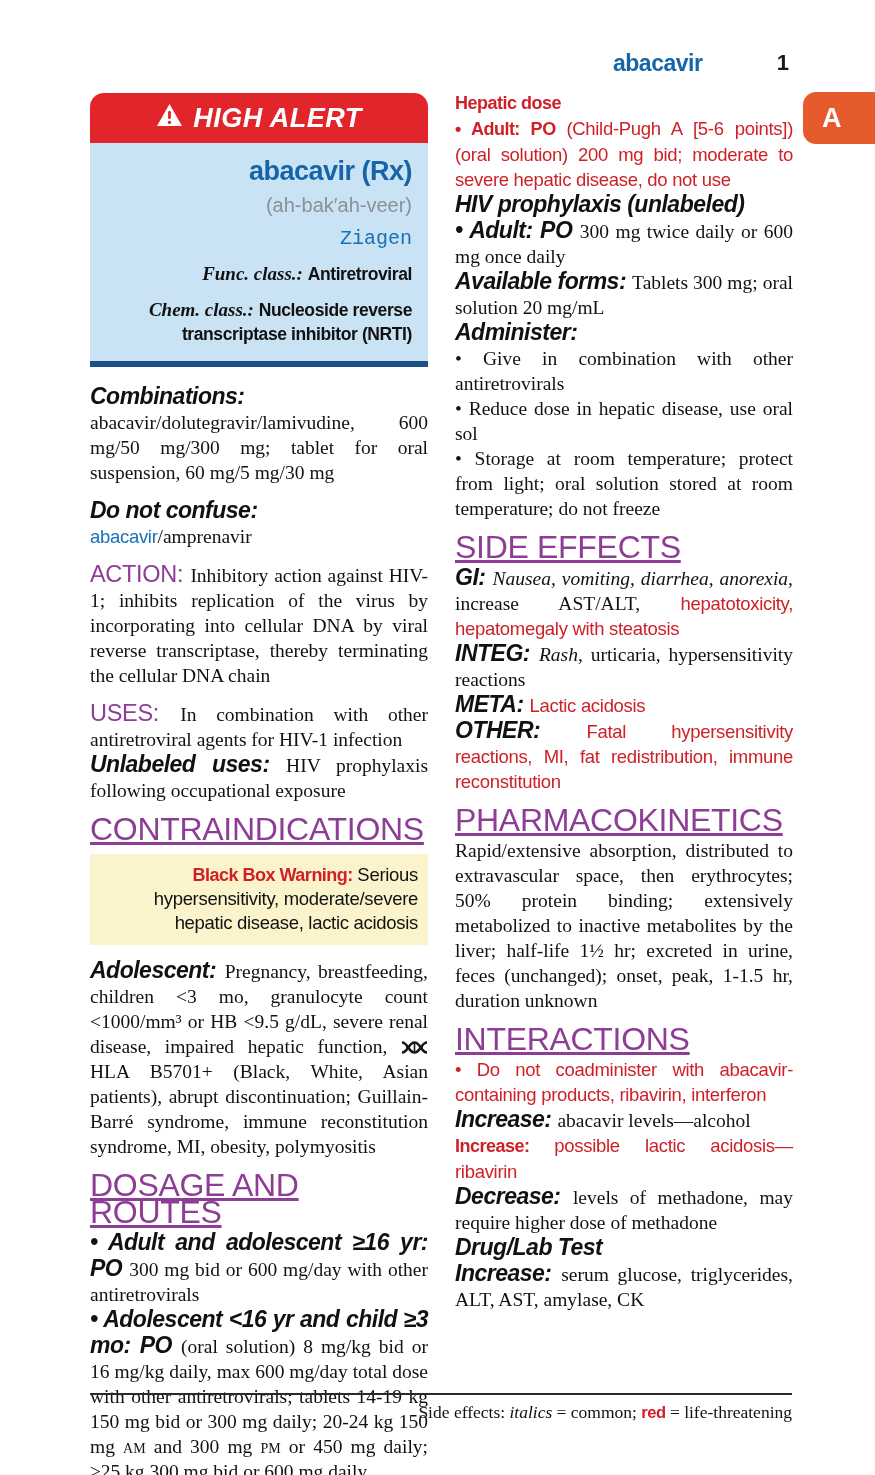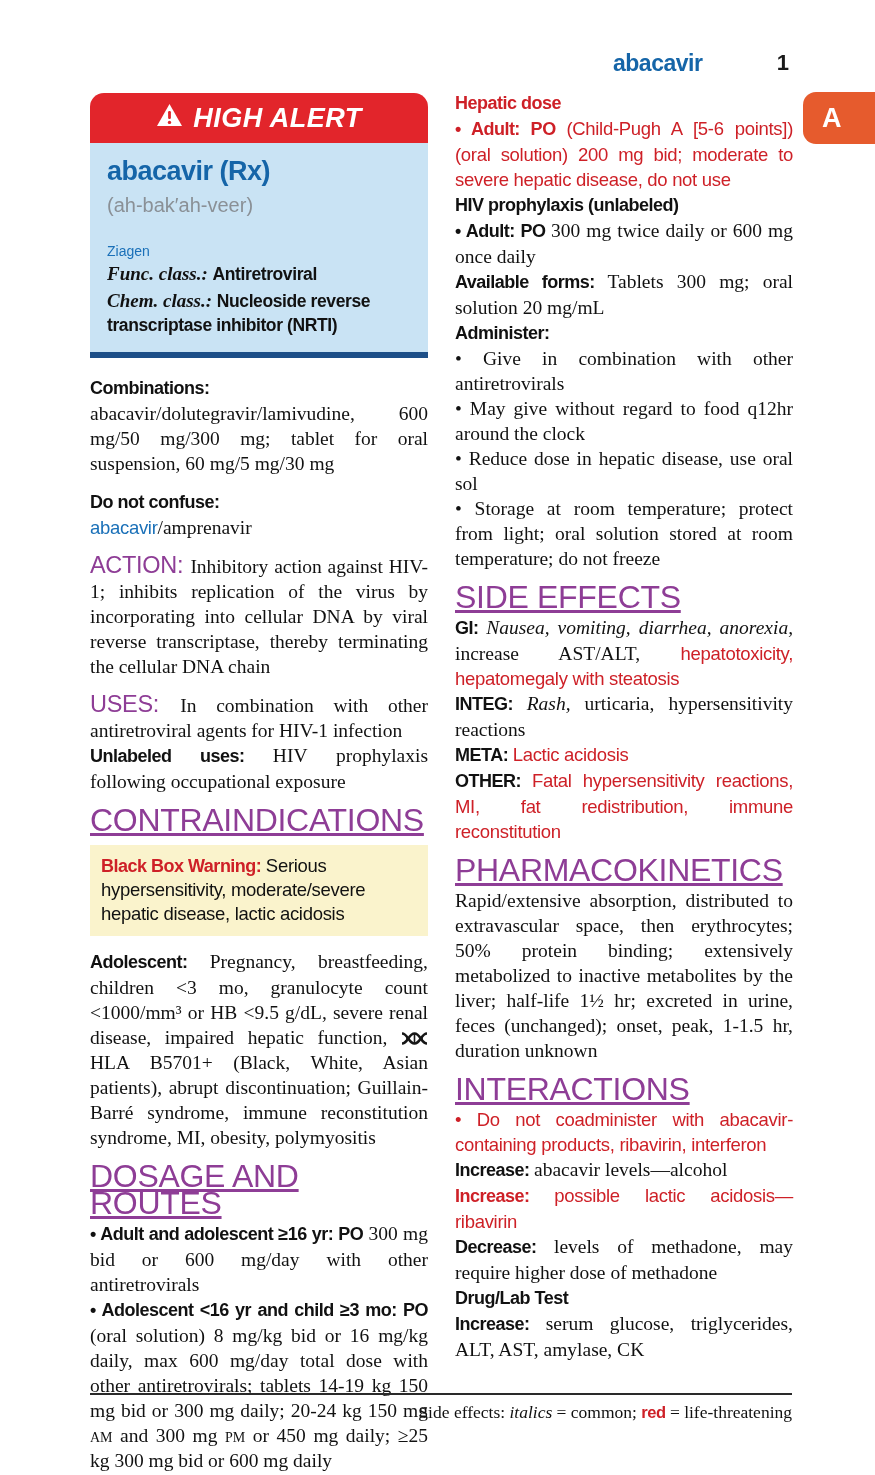--- a/index.html
+++ b/index.html
@@ -20,49 +20,49 @@
        color:#fff;font-family:"Liberation Sans",sans-serif;font-weight:bold;font-size:27px;
        line-height:52px;padding-left:19px;box-sizing:border-box;}
 
   
   .col{position:absolute;width:338px;}
   .col-left{left:90px;top:93px;}
   .col-right{left:455px;top:90px;}
 
   
   .alert-card{border-radius:14px 14px 0 0;overflow:hidden;
-       border-bottom:6px solid var(--dark-blue);margin-bottom:17px;}
+       border-bottom:6px solid var(--dark-blue);margin-bottom:17px;text-align:right;}
   .alert-head{background:var(--alert-red);height:50px;display:flex;align-items:center;
        justify-content:center;gap:10px;color:#fff;
        font-family:"Liberation Sans",sans-serif;font-weight:bold;font-style:italic;
        font-size:27px;letter-spacing:0.5px;}
   .alert-body{background:var(--light-blue);padding:13px 16px 15px 17px;}
   .drug-title{color:var(--blue);font-family:"Liberation Sans",sans-serif;
        font-weight:bold;font-size:27px;letter-spacing:-0.5px;}
   .pron{color:var(--gray);font-family:"Liberation Sans",sans-serif;font-size:20px;margin-top:7px;}
-  .brand{color:var(--brand-blue);font-family:Liberation Sans, sans-serif;font-size:14px;margin-top:26px;}
-  .class-line{font-size:19px;line-height:24px;margin-top:3px;}
+  .brand{color:var(--brand-blue);font-family:Liberation Mono, monospace;font-size:20px;margin-top:10px;}
+  .class-line{font-size:19px;line-height:24px;margin-top:12px;}
   .class-line:first-of-type{margin-top:8px;}
   .class-label{font-weight:bold;font-style:italic;}
   .class-value{font-family:"Liberation Sans",sans-serif;font-weight:bold;
        font-size:17.5px;letter-spacing:-0.4px;}
 
   
   .para{font-size:19.5px;line-height:25px;text-align:justify;margin:0;}
   .para.mt{margin-top:13px;}
   .heading{color:var(--purple);font-family:"Liberation Sans",sans-serif;font-weight:normal;
        font-size:32px;line-height:27px;margin:13px 0 4px 0;letter-spacing:-0.3px;text-decoration:underline;}
   .warning{background:var(--warning-yellow);padding:9px 10px 10px 11px;margin:11px 0 13px 0;
        font-family:"Liberation Sans",sans-serif;font-size:18.5px;line-height:24px;
-       text-align:left;letter-spacing:-0.3px;}
+       text-align:right;letter-spacing:-0.3px;}
 
   
   .r-p{}
   .r-i{font-style:italic;}
-  .r-sb{font-family:"Liberation Sans",sans-serif;font-weight:bold;font-size:18px;letter-spacing:-0.5px;}
+  .r-sb{font-family:"Liberation Sans",sans-serif;font-weight:bold;font-size:23px;letter-spacing:-0.5px;font-style:italic;}
   .r-s{font-family:"Liberation Sans",sans-serif;font-size:18.5px;letter-spacing:-0.3px;}
   .r-r{font-family:"Liberation Sans",sans-serif;font-size:18.5px;color:var(--red-text);letter-spacing:-0.3px;}
   .r-rb{font-family:"Liberation Sans",sans-serif;font-weight:bold;font-size:18px;color:var(--red-text);letter-spacing:-0.5px;}
   .r-link{font-family:"Liberation Sans",sans-serif;font-size:18.5px;color:var(--brand-blue);letter-spacing:-0.3px;}
   .r-h{color:var(--purple);font-family:"Liberation Sans",sans-serif;font-size:23.5px;letter-spacing:-0.3px;}
   .r-sc{font-variant:small-caps;}
   .icon-run svg{vertical-align:-2px;}
 
   
   .footer-rule{position:absolute;left:90px;top:1393px;width:702px;border-top:2px solid #2a2a2a;}
@@ -127,21 +127,20 @@
 
 <div class="col col-right">
   <div>
       <p class="para"><span class="r-rb">Hepatic dose</span></p>
       <p class="para"><span class="r-rb">•  Adult: PO </span><span class="r-r">(Child-Pugh A [5-6 points]) (oral solution) 200 mg bid; moderate to severe hepatic disease, do not use</span></p>
       <p class="para"><span class="r-sb">HIV prophylaxis (unlabeled)</span></p>
       <p class="para"><span class="r-sb">•  Adult: PO </span><span class="r-p">300 mg twice daily or 600 mg once daily</span></p>
       <p class="para"><span class="r-sb">Available forms: </span><span class="r-p">Tablets 300 mg; oral solution 20 mg/mL</span></p>
       <p class="para"><span class="r-sb">Administer:</span></p>
       <p class="para"><span class="r-p">•  Give in combination with other antiretrovirals</span></p>
-      <p class="para"><span class="r-p">•  May give without regard to food q12hr around the clock</span></p>
       <p class="para"><span class="r-p">•  Reduce dose in hepatic disease, use oral sol</span></p>
       <p class="para"><span class="r-p">•  Storage at room temperature; protect from light; oral solution stored at room temperature; do not freeze</span></p>
       <h2 class="heading">SIDE EFFECTS</h2>
       <p class="para"><span class="r-sb">GI: </span><span class="r-i">Nausea, vomiting, diarrhea, anorexia, </span><span class="r-p">increase AST/ALT, </span><span class="r-r">hepatotoxicity, hepatomegaly with steatosis</span></p>
       <p class="para"><span class="r-sb">INTEG: </span><span class="r-i">Rash, </span><span class="r-p">urticaria, hypersensitivity reactions</span></p>
       <p class="para"><span class="r-sb">META: </span><span class="r-r">Lactic acidosis</span></p>
       <p class="para"><span class="r-sb">OTHER: </span><span class="r-r">Fatal hypersensitivity reactions, MI, fat redistribution, immune reconstitution</span></p>
       <h2 class="heading">PHARMACOKINETICS</h2>
       <p class="para"><span class="r-p">Rapid/extensive absorption, distributed to extravascular space, then erythrocytes; 50% protein binding; extensively metabolized to inactive metabolites by the liver; half-life 1½ hr; excreted in urine, feces (unchanged); onset, peak, 1-1.5 hr, duration unknown</span></p>
       <h2 class="heading">INTERACTIONS</h2>

